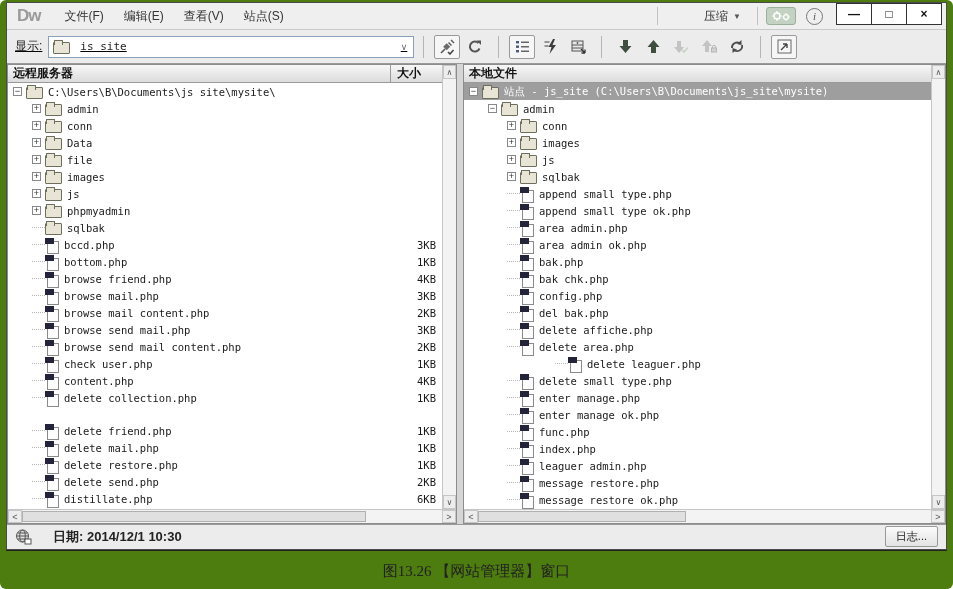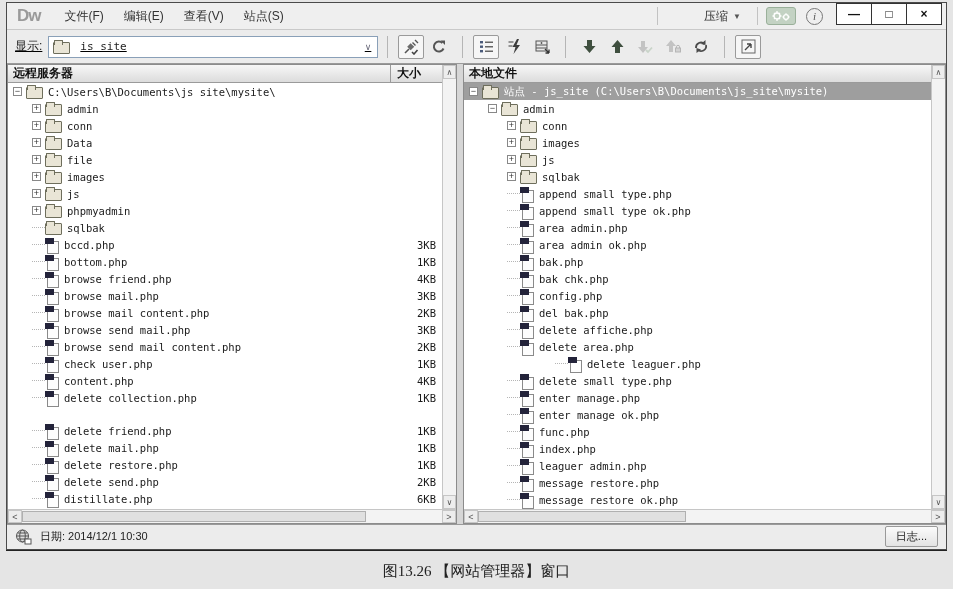--- a/index.html
+++ b/index.html
@@ -1,18 +1,18 @@
 <!DOCTYPE html>
 <html><head>
 <meta charset="utf-8">
 <style>
   * { box-sizing: border-box; margin: 0; padding: 0; }
   html,body { width: 953px; height: 589px; background: #fff; overflow: hidden;
     font-family: "Liberation Sans", sans-serif; }
-  .stage { position: relative; width: 953px; height: 589px; background:#e5e5e5; }
+  .stage { position: relative; width: 953px; height: 589px; background:#4d7c0f;border-radius:6px; }
 
   
   .win { position:absolute; left:6px; top:2px; width:941px; height:548px;
     background:#ececec; border:1px solid #4a4a4a; box-shadow:0 1px 0 #222; }
 
   
   .titlebar { height:27px; display:flex; align-items:center; background:#efefef;
     border-bottom:1px solid #c9c9c9; padding:0 4px; }
   .dw-logo { font-weight:bold; font-size:17px; color:#9a9a9a; letter-spacing:-1px;
     margin:0 14px 0 6px; }
@@ -29,21 +29,21 @@
     font-family:"Liberation Serif", serif; font-style:italic; margin-right:14px; }
   .winbtns { display:flex; align-self:flex-start; }
   .winbtn { width:36px; height:22px; background:#fff; border:1px solid #333;
     display:flex; align-items:center; justify-content:center; font-size:12px; color:#111;
     margin-left:-1px; font-weight:bold; }
 
   
   .toolbar { height:34px; display:flex; align-items:center; background:#ececec;
     border-bottom:1px solid #9a9a9a; padding:0 8px;text-decoration:underline; }
   .show-label { font-size:12px; color:#222; margin-right:6px; }
-  .site-select { width:330px; height:22px; background:#fff; border:1px solid #8aa0b8;
+  .site-select { width:366px; height:22px; background:#fff; border:1px solid #8aa0b8;
     display:flex; align-items:center; padding:0 4px; }
   .site-select .txt { flex:1; font-size:11px; font-family:"DejaVu Sans Mono", monospace; color:#222; margin-left:5px; }
   .site-select .chev { font-size:9px; color:#667; padding:0 2px; }
   .tbtn { width:26px; height:24px; display:flex; align-items:center; justify-content:center;
     margin:0 1px; border:1px solid transparent; border-radius:2px; }
   .tbtn.boxed { border:1px solid #9a9a9a; background:#f6f6f6; }
   .tool-sep { width:1px; height:22px; background:#b5b5b5; margin:0 9px; }
 
   
   .panels { display:flex; height:460px; background:#d6d6d6;justify-content:space-between; }
@@ -92,21 +92,21 @@
     font-size:9px; color:#555; border:1px solid #c6c6c6; background:#ededed; }
   .htrack { flex:1; position:relative; }
   .hthumb { position:absolute; top:1px; bottom:1px; left:0; background:#e0e0e0;
     border:1px solid #b0b0b0; }
   .panel.left .hthumb { width:82%; }
   .panel.right .hthumb { width:46%; }
 
   
   .statusbar { height:24px; display:flex; align-items:center; background:#ececec;
     border-top:1px solid #9a9a9a; padding:0 8px; }
-  .status-text { font-size:11px; color:#222; margin-left:8px; }
+  .status-text { font-size:13px; color:#222; margin-left:21px;font-weight:bold; }
   .log-btn { font-size:11px; color:#222; background:linear-gradient(#fbfbfb,#e3e3e3);
     border:1px solid #999; padding:2px 10px; border-radius:2px; }
 
   .caption { position:absolute; left:0; right:0; top:562px; text-align:center;
     font-family:"Liberation Serif", serif; font-size:15px; color:#222; }
 
   svg { display:block; }
 </style>
 </head>
 <body>

